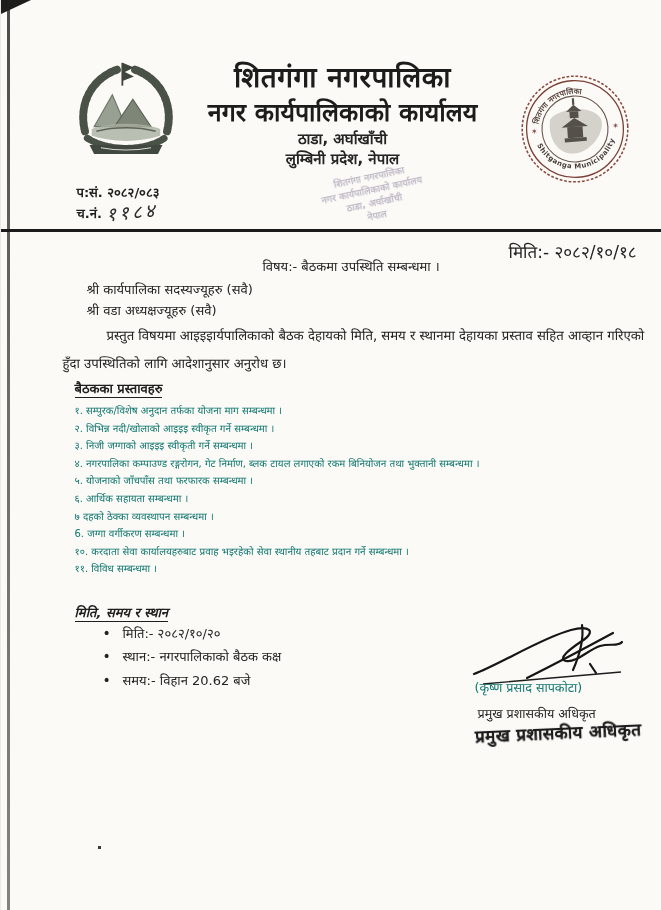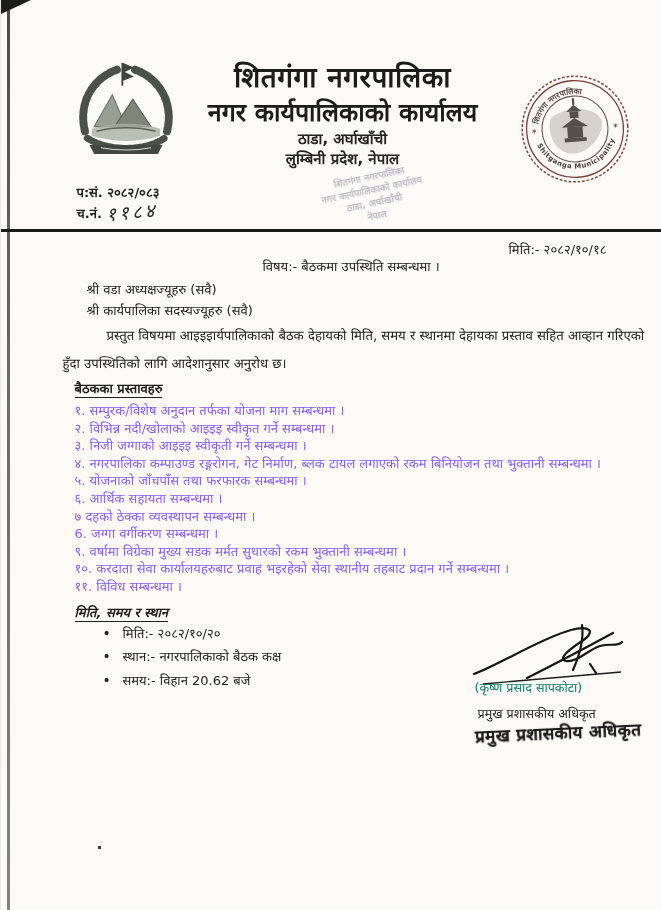--- a/index.html
+++ b/index.html
@@ -23,30 +23,30 @@
   .addr{font-size:15px;font-weight:bold;line-height:20px;color:#242422;}
   .refs{position:absolute;left:76px;top:183px;font-size:13px;font-weight:bold;color:#1f1f1d;line-height:19px;}
   .chn-val{display:inline-block;font-size:19px;font-weight:normal;font-style:italic;
     letter-spacing:3px;transform:rotate(-5deg) translateY(1px);color:#2b2b29;}
   .top-rule{position:absolute;left:0;top:229px;width:661px;height:3px;background:#1b1b19;}
   
   .stamp-faint{position:absolute;left:292px;top:170px;width:160px;text-align:center;
     transform:rotate(-12deg);color:#968ea4;opacity:.6;filter:blur(.4px);
     font-size:9.5px;line-height:13px;font-weight:bold;}
   
-  .date-line{position:absolute;left:508px;top:240px;font-size:13px;color:#232321;}
+  .date-line{position:absolute;left:508px;top:240px;font-size:17px;color:#232321;}
   .subject-line{position:absolute;left:262px;top:257px;font-size:13px;color:#232321;}
   .recipients{position:absolute;left:86px;top:280px;font-size:13px;line-height:20.5px;color:#232321;}
   .body-par{position:absolute;left:62px;top:322px;width:586px;font-size:13.2px;
     line-height:27.5px;text-indent:44px;color:#232321;}
   
   .prop-head{position:absolute;left:74px;top:379px;font-size:13px;font-weight:bold;color:#1e1e1c;}
   .prop-head span{border-bottom:1.6px solid #1e1e1c;padding-bottom:1px;margin-top:20px;}
-  .prop-list{position:absolute;left:74px;top:402px;width:586px;font-size:13px;
-    line-height:17.6px;color:#8b5cf6;}
+  .prop-list{position:absolute;left:74px;top:402px;width:586px;font-size:10px;
+    line-height:17.6px;color:#0f766e;}
   
   .sched-head{position:absolute;left:74px;top:603px;font-size:13px;font-weight:bold;
     font-style:italic;color:#1e1e1c;}
   .sched-head span{border-bottom:1.6px solid #1e1e1c;padding-bottom:1px;}
   .sched-list{position:absolute;left:102px;top:621px;font-size:13px;color:#232321;}
   .sched-row{height:23.5px;display:flex;align-items:center;}
   .bullet{display:inline-block;width:20px;font-size:14px;}
   
   .sig-svg{position:absolute;left:468px;top:620px;}
   .sig-name{position:absolute;left:474px;top:679px;font-size:12.6px;color:#0f766e;}
@@ -130,40 +130,39 @@
     <div>ठाडा, अर्घाखाँची</div>
     <div>नेपाल</div>
   </div>
 
   <div class="top-rule"></div>
 
   <div class="date-line">मिति:- २०८२/१०/१८</div>
   <div class="subject-line">विषय:- बैठकमा उपस्थिति सम्बन्धमा  ।</div>
 
   <div class="recipients">
+    <div>श्री कार्यपालिका सदस्यज्यूहरु (सवै)</div>
     <div>श्री वडा अध्यक्षज्यूहरु (सवै)</div>
-    <div>श्री कार्यपालिका सदस्यज्यूहरु (सवै)</div>
   </div>
 
   <div class="body-par">प्रस्तुत विषयमा आइइइार्यपालिकाको बैठक देहायको मिति, समय र स्थानमा देहायका प्रस्ताव सहित आव्हान गरिएको हुँदा उपस्थितिको लागि आदेशानुसार अनुरोध छ।</div>
 
   <div class="prop-head">
     <span>बैठकका प्रस्तावहरु</span>
   </div>
 
   <div class="prop-list">
     <div>१. सम्पुरक/विशेष अनुदान तर्फका योजना माग सम्बन्धमा ।</div>
     <div>२. विभिन्न नदी/खोलाको आइइइ स्वीकृत गर्ने सम्बन्धमा ।</div>
     <div>३. निजी जग्गाको आइइइ स्वीकृती गर्ने सम्बन्धमा ।</div>
     <div>४.  नगरपालिका कम्पाउण्ड रङ्गरोगन, गेट निर्माण, ब्लक टायल लगाएको रकम बिनियोजन तथा भुक्तानी सम्बन्धमा ।</div>
     <div>५. योजनाको जाँचपाँस तथा फरफारक  सम्बन्धमा ।</div>
     <div>६. आर्थिक सहायता सम्बन्धमा ।</div>
     <div>७ दहको ठेक्का व्यवस्थापन सम्बन्धमा ।</div>
     <div>6. जग्गा वर्गीकरण सम्बन्धमा ।</div>
-    <div>९. वर्षामा विग्रेका मुख्य सडक मर्मत सुधारको रकम भुक्तानी सम्बन्धमा ।</div>
     <div>१०. करदाता सेवा कार्यालयहरुबाट प्रवाह भइरहेको सेवा स्थानीय तहबाट प्रदान गर्ने सम्बन्धमा ।</div>
     <div>११. विविध सम्बन्धमा ।</div>
   </div>
 
   <div class="sched-head">
     <span>मिति, समय र स्थान</span>
   </div>
 
   <div class="sched-list">
     <div class="sched-row">

